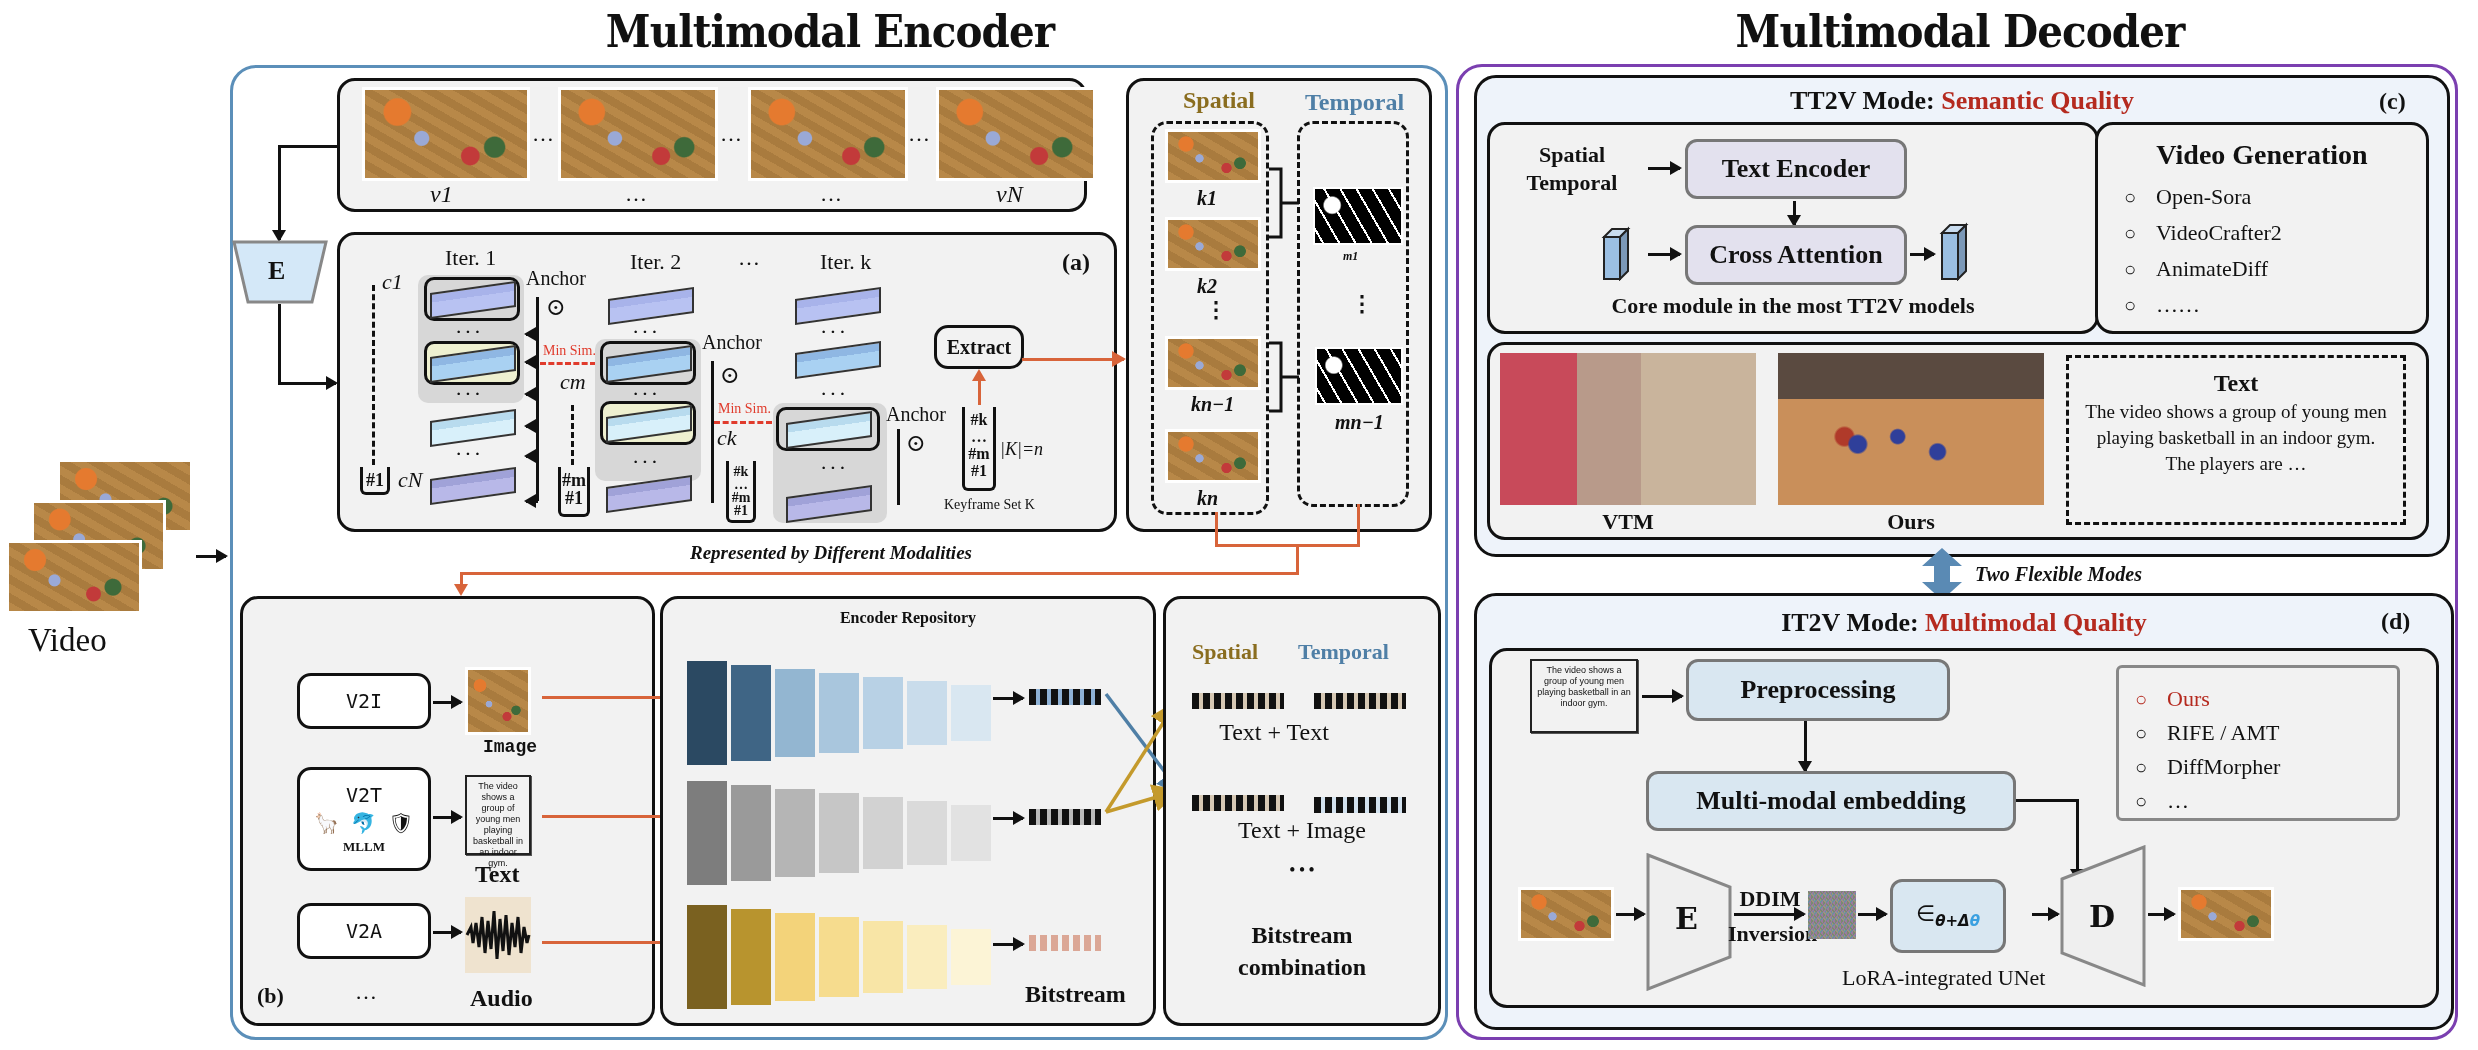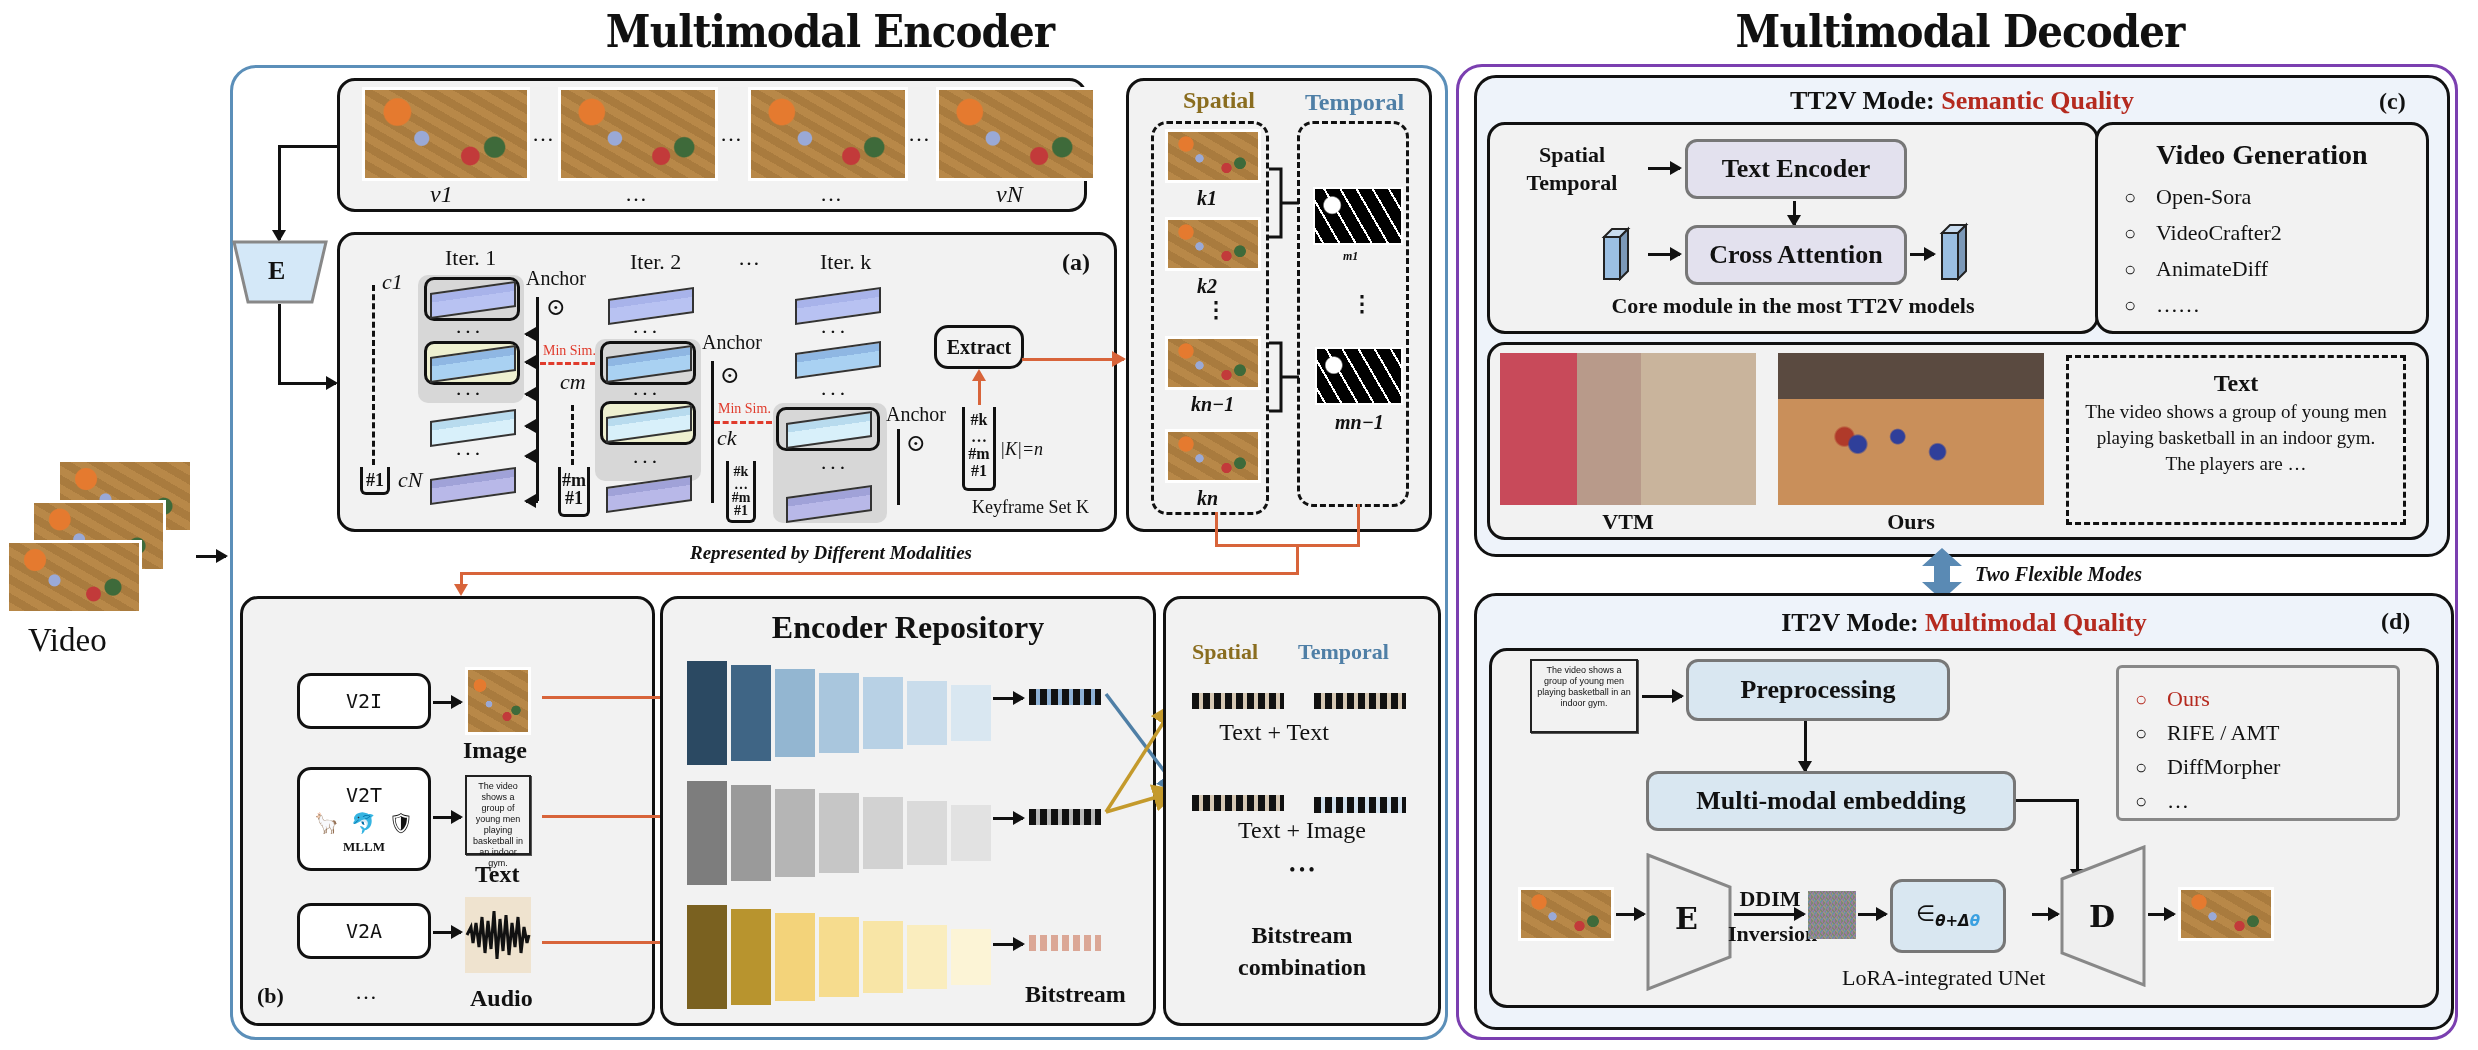--- a/index.html
+++ b/index.html
@@ -183,21 +183,21 @@
   </div>
   <div class="abs orange" style="left:638px; top:142px; width:3px; height:28px;"></div>
   <div class="abs" style="left:632px; top:134px; border-bottom:12px solid #d8643a; border-left:7px solid transparent; border-right:7px solid transparent;"></div>
   <div class="stack" style="left:622px; top:172px; width:34px; height:84px; font-size:16px; line-height:17px;">
     <div>#k</div>
     <div>…</div>
     <div>#m</div>
     <div>#1</div>
   </div>
   <div class="abs serif" style="left:660px; top:204px; font-size:18px; font-style:italic;">|K|=n</div>
-  <div class="abs serif" style="left:632px; top:262px; font-size:18px;">Keyframe Set K</div>
+  <div class="abs serif" style="left:604px; top:262px; font-size:14px;">Keyframe Set K</div>
 </div>
 <div class="orange-h" style="left:1022px; top:358px; width:102px;"></div>
 
 <div class="panel" style="left:1126px; top:78px; width:306px; height:454px;">
   <div class="abs serif bold" style="left:54px; top:6px; font-size:24px; color:#8a6d1f;">Spatial</div>
   <div class="abs serif bold" style="left:176px; top:8px; font-size:24px; color:#4f7fa6;">Temporal</div>
   <div class="abs" style="left:22px; top:40px; width:118px; height:394px; border:3px dashed #111; border-radius:16px;"></div>
   <div class="abs" style="left:168px; top:40px; width:112px; height:386px; border:3px dashed #111; border-radius:16px;"></div>
 
   <div class="photo" style="left:36px; top:48px; width:96px; height:54px;"></div>
@@ -230,21 +230,21 @@
 <div class="abs" style="left:454px; top:584px; border-top:12px solid #d8643a; border-left:7px solid transparent; border-right:7px solid transparent;"></div>
 <div class="abs serif bold" style="left:690px; top:542px; font-size:19px; font-style:italic;">Represented by Different Modalities</div>
 
 <div class="panel" style="left:240px; top:596px; width:415px; height:430px;">
 
   <div class="pill mono" style="left:54px; top:74px; width:134px; height:56px; background:#fff;">
       <span style="font-size:20px;">V2I</span>
     </div>
   <div class="arrow-h" style="left:190px; top:102px; width:28px;"></div>
   <div class="photo" style="left:222px; top:68px; width:66px; height:68px;"></div>
-  <div class="abs serif bold" style="left:220px; top:138px; font-size:24px;">Image</div>
+  <div class="abs serif bold" style="left:240px; top:138px; font-size:18px;font-family:Liberation Mono, monospace;">Image</div>
 
   <div class="pill mono" style="left:54px; top:168px; width:134px; height:104px; background:#fff; flex-direction:column;">
     <span style="font-size:20px;">V2T</span>
     <span style="font-size:20px; margin:4px 0;">🦙 🐬 🛡</span>
     <span class="serif bold" style="font-size:13px;">MLLM</span>
   </div>
   <div class="arrow-h" style="left:190px; top:217px; width:28px;"></div>
   <div class="textcard" style="left:222px; top:176px; width:66px; height:80px; font-size:9px; line-height:11px; padding:4px 2px;">The video shows a group of young men playing basketball in an indoor gym.</div>
   <div class="abs serif bold" style="left:232px; top:262px; font-size:24px;">Text</div>
 
@@ -260,21 +260,21 @@
 
   <div class="abs serif bold" style="left:14px; top:384px; font-size:22px;">(b)</div>
   <div class="abs" style="left:112px; top:380px; font-size:22px;">…</div>
 </div>
 
 <div class="orange-h" style="left:542px; top:696px; width:150px;"></div>
 <div class="orange-h" style="left:542px; top:815px; width:150px;"></div>
 <div class="orange-h" style="left:542px; top:941px; width:150px;"></div>
 
 <div class="panel" style="left:660px; top:596px; width:496px; height:430px;">
-  <div class="abs serif bold center" style="left:0; top:10px; width:490px; font-size:32px;">Encoder Repository</div>
+  <div class="abs serif bold center" style="left:0; top:10px; width:490px; font-size:16px;">Encoder Repository</div>
   <div id="repo-stages">
       <div class="abs" style="left: 24px; top: 62px; width: 40px; height: 104px; background: rgb(43, 73, 98);"></div>
       <div class="abs" style="left: 68px; top: 66px; width: 40px; height: 96px; background: rgb(63, 101, 133);"></div>
       <div class="abs" style="left: 112px; top: 70px; width: 40px; height: 88px; background: rgb(147, 182, 209);"></div>
       <div class="abs" style="left: 156px; top: 74px; width: 40px; height: 80px; background: rgb(169, 198, 221);"></div>
       <div class="abs" style="left: 200px; top: 78px; width: 40px; height: 72px; background: rgb(184, 209, 229);"></div>
       <div class="abs" style="left: 244px; top: 82px; width: 40px; height: 64px; background: rgb(201, 220, 235);"></div>
       <div class="abs" style="left: 288px; top: 86px; width: 40px; height: 56px; background: rgb(217, 231, 241);"></div>
       <div class="abs" style="left: 24px; top: 182px; width: 40px; height: 104px; background: rgb(125, 125, 125);"></div>
       <div class="abs" style="left: 68px; top: 186px; width: 40px; height: 96px; background: rgb(154, 154, 154);"></div>

